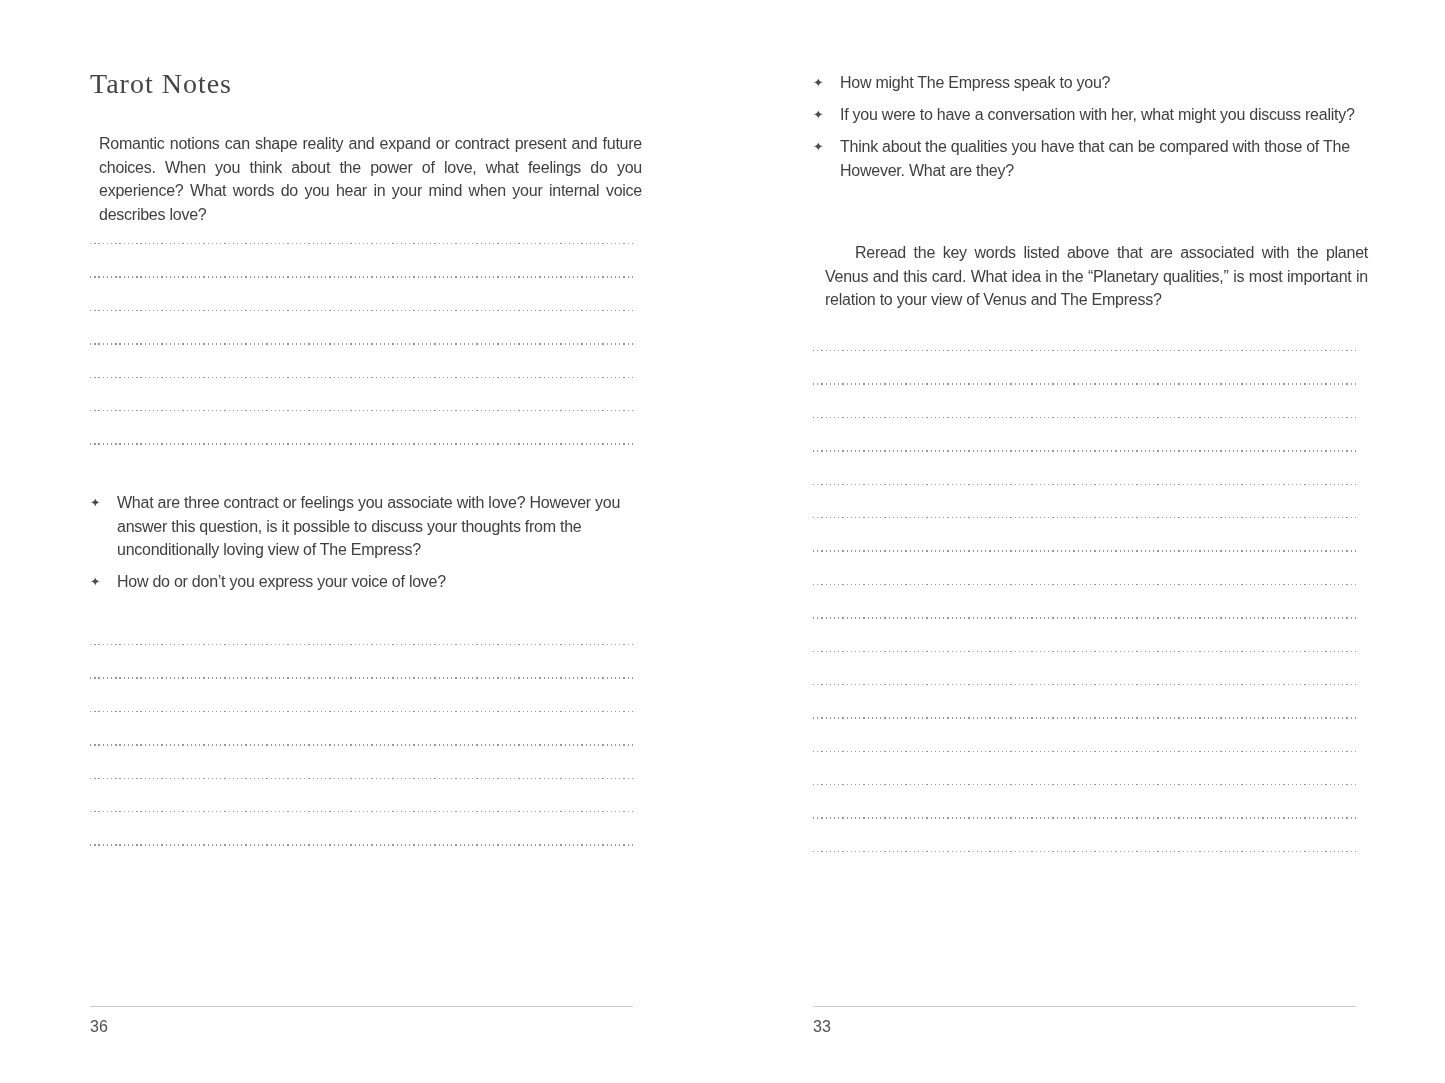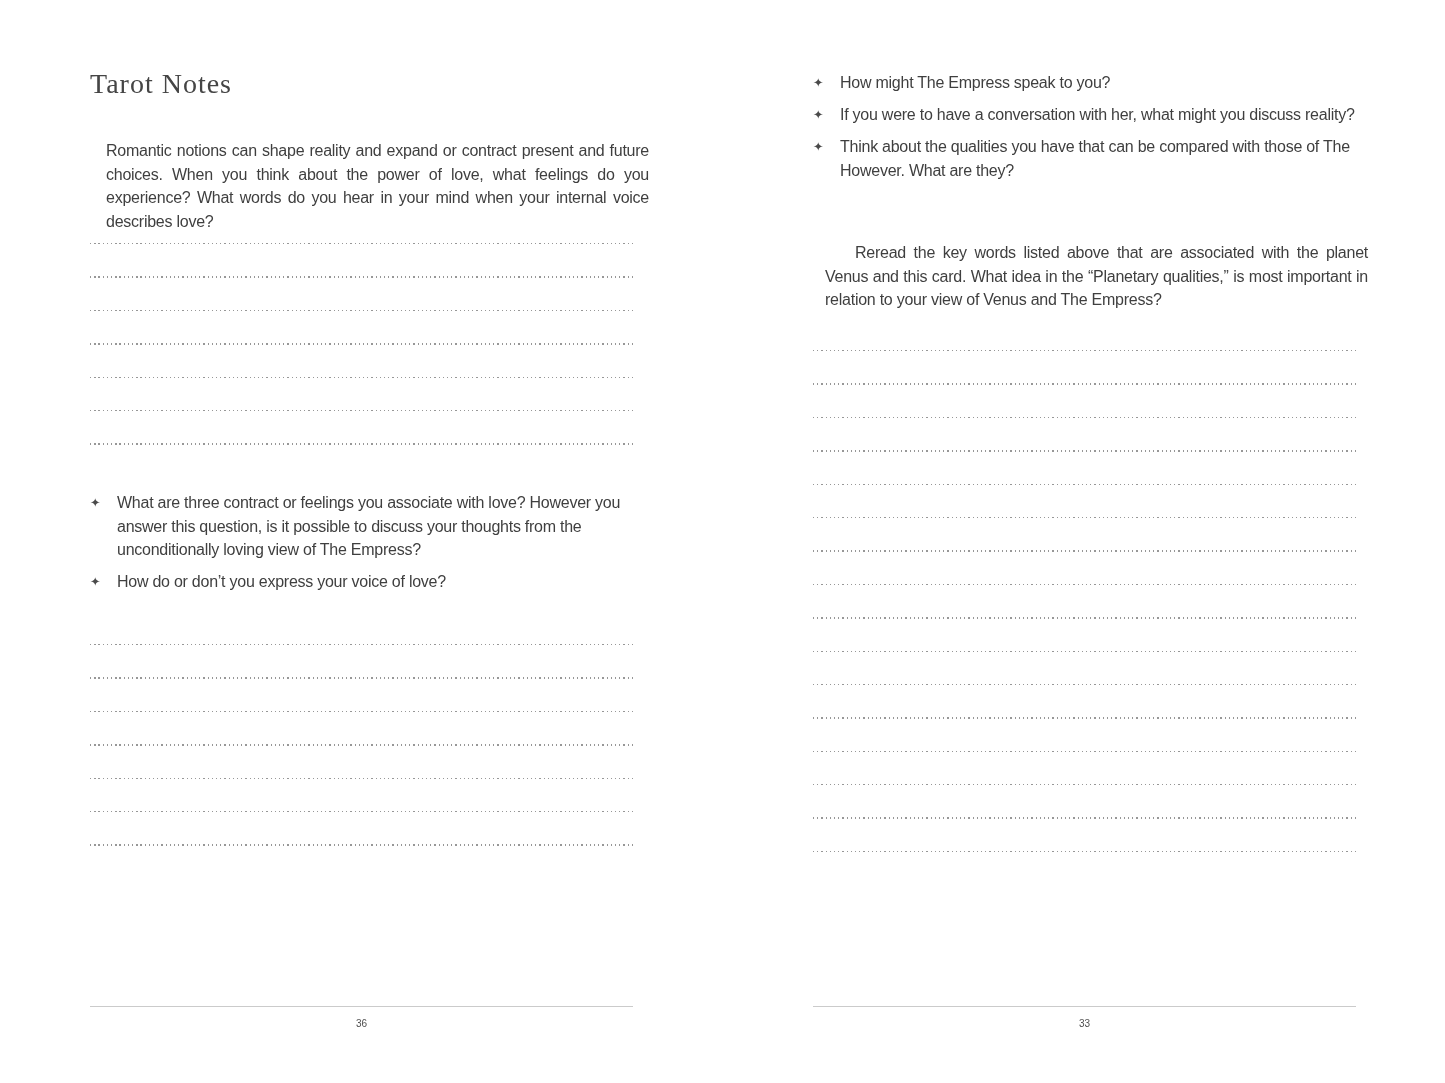--- a/index.html
+++ b/index.html
@@ -25,21 +25,21 @@
     color:var(--title,#454545);
   }
 
   .body-text{
     font-size:16px;
     line-height:23.5px;
     letter-spacing:-0.25px;
   }
 
   .intro{
-    position:absolute;top:123px;left:0;width:543px;margin:16px;
+    position:absolute;top:123px;left:0;width:543px;margin:9px;
     text-align:justify;
   }
   .para{
     position:absolute;top:229px;left:0;width:543px;margin:12px;
     text-align:justify;
     text-indent:30px;
   }
 
   .bullets{
     position:absolute;left:0;width:543px;
@@ -71,22 +71,21 @@
       var(--dots,#979797) 0 1.3px,
       transparent 1.3px 4.2px);
   }
 
   .footer-rule{
     position:absolute;top:1006px;left:0;width:100%;height:1px;
     background:var(--rule,#cbcbcb);
   }
   .page-number{
     position:absolute;top:1018px;left:0;width:100%;
-    text-align:center;
-    font-size:10px;
+    font-size:16px;
     color:var(--pagenum,#4f4f4f);
   }
 </style>
 </head>
 <body>
 
 <div class="spread" style="--text: #3f3f3f; --title: #454545; --dots: #979797; --rule: #cbcbcb; --pagenum: #4f4f4f; --bullet: #4a4a4a;">
 
   <section class="page page-left">
     <h1 class="page-title">Tarot Notes</h1>

